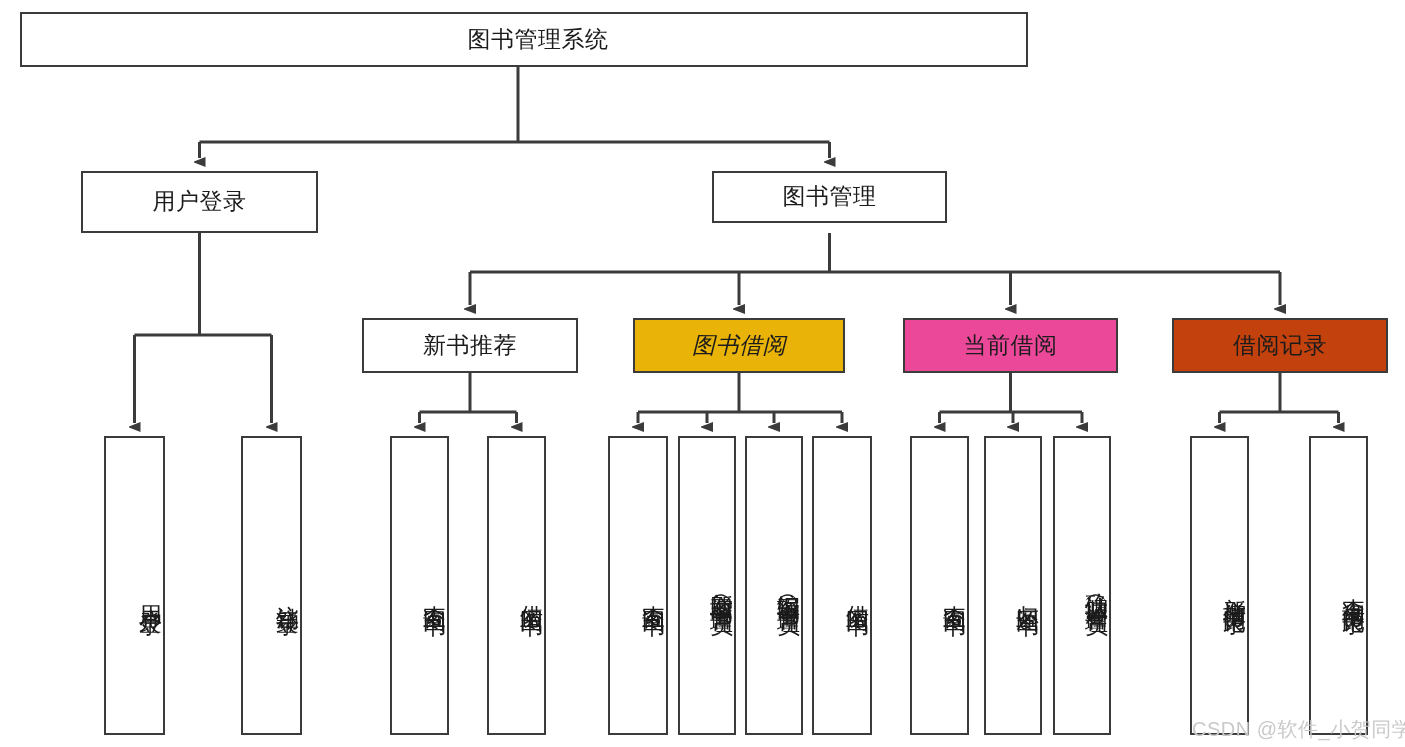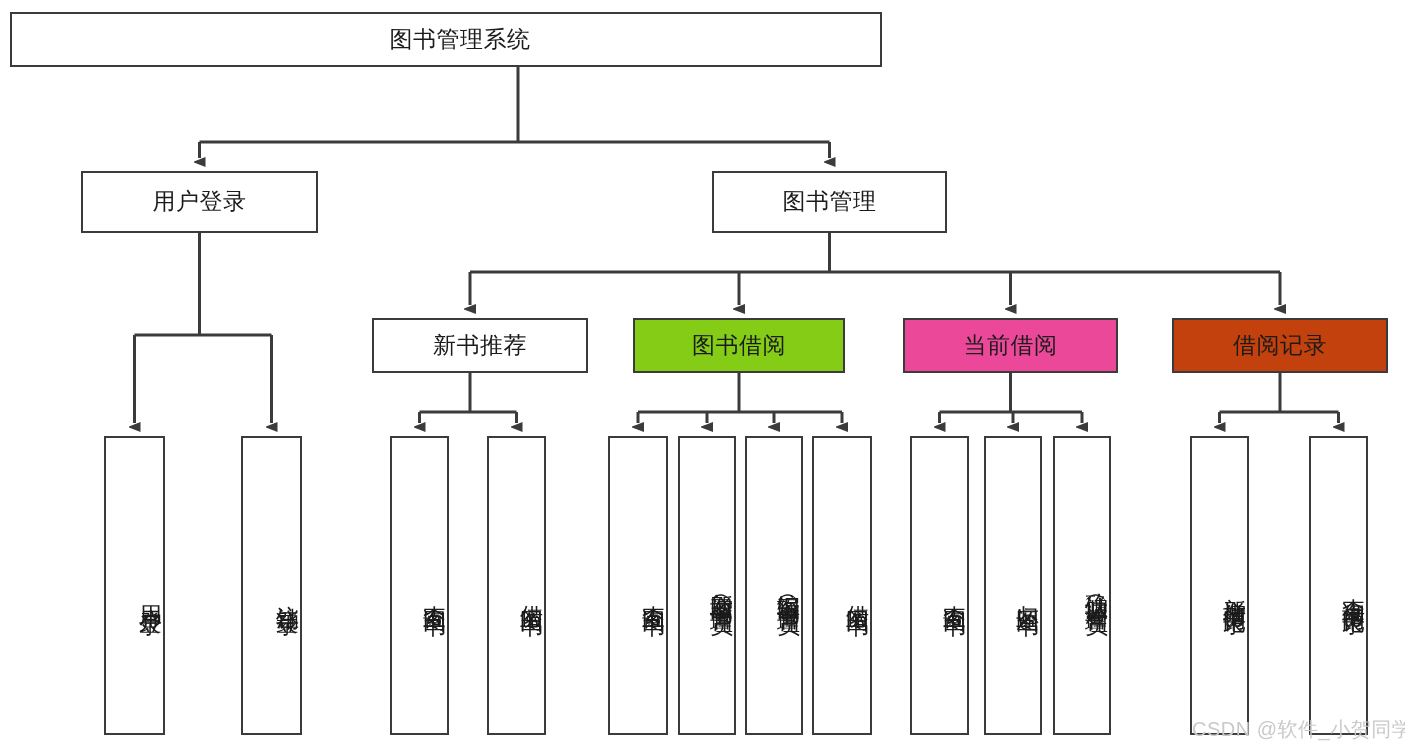--- a/index.html
+++ b/index.html
@@ -109,33 +109,33 @@
         <path d="M 1013 412 L 1013 423" marker-end="url(#arrow)"></path>
         <path d="M 1082 412 L 1082 423" marker-end="url(#arrow)"></path>
         <path d="M 1280 373 L 1280 412"></path>
         <path d="M 1219.5 412 L 1338.5 412"></path>
         <path d="M 1219.5 412 L 1219.5 423" marker-end="url(#arrow)"></path>
         <path d="M 1338.5 412 L 1338.5 423" marker-end="url(#arrow)"></path>
       </g>
   </svg>
 
   <div id="nodes">
-      <div class="node node-root" style="left: 10px; top: 12px; width: 872px; height: 55px; border-color: rgb(59, 59, 59); background: rgb(255, 255, 255); color: rgb(27, 27, 27); padding-left: 28px;">
+      <div class="node node-root" style="left: 20px; top: 12px; width: 1008px; height: 55px; border-color: rgb(59, 59, 59); background: rgb(255, 255, 255); color: rgb(27, 27, 27); padding-left: 28px;">
         <span>图书管理系统</span>
       </div>
       <div class="node node-h" style="left: 81px; top: 171px; width: 237px; height: 62px; border-color: rgb(59, 59, 59); background: rgb(255, 255, 255); color: rgb(27, 27, 27);">
         <span>用户登录</span>
       </div>
-      <div class="node node-h" style="left: 712px; top: 171px; width: 235px; height: 62px; border-color: rgb(59, 59, 59); background: rgb(255, 255, 255); color: rgb(27, 27, 27);">
+      <div class="node node-h" style="left: 712px; top: 171px; width: 235px; height: 52px; border-color: rgb(59, 59, 59); background: rgb(255, 255, 255); color: rgb(27, 27, 27);">
         <span>图书管理</span>
       </div>
-      <div class="node node-h" style="left: 362px; top: 318px; width: 216px; height: 55px; border-color: rgb(59, 59, 59); background: rgb(255, 255, 255); color: rgb(27, 27, 27); margin-left: 10px;">
+      <div class="node node-h" style="left: 362px; top: 318px; width: 216px; height: 55px; border-color: rgb(59, 59, 59); background: rgb(255, 255, 255); color: rgb(27, 27, 27);">
         <span>新书推荐</span>
       </div>
-      <div class="node node-h" style="left: 633px; top: 318px; width: 212px; height: 55px; border-color: rgb(59, 59, 59); background: #84cc16; color: rgb(27, 27, 27);">
+      <div class="node node-h" style="left: 633px; top: 318px; width: 212px; height: 55px; border-color: rgb(59, 59, 59); background: #eab308; color: rgb(27, 27, 27); font-style: italic;">
         <span>图书借阅</span>
       </div>
       <div class="node node-h" style="left: 903px; top: 318px; width: 215px; height: 55px; border-color: rgb(59, 59, 59); background: #ec4899; color: rgb(27, 27, 27);">
         <span>当前借阅</span>
       </div>
       <div class="node node-h" style="left: 1172px; top: 318px; width: 216px; height: 55px; border-color: rgb(59, 59, 59); background: #c2410c; color: rgb(27, 27, 27);">
         <span>借阅记录</span>
       </div>
       <div class="node node-v" style="left: 104px; top: 436px; width: 61px; height: 299px; border-color: rgb(59, 59, 59); background: rgb(255, 255, 255); color: rgb(27, 27, 27);">
         <span>用户登录</span>

